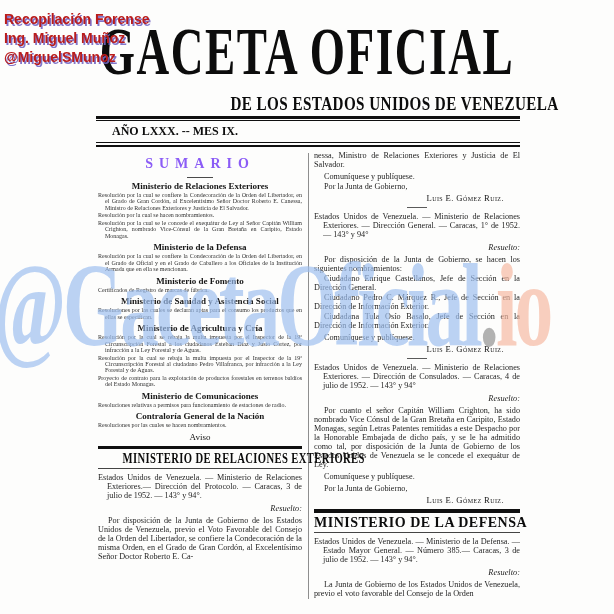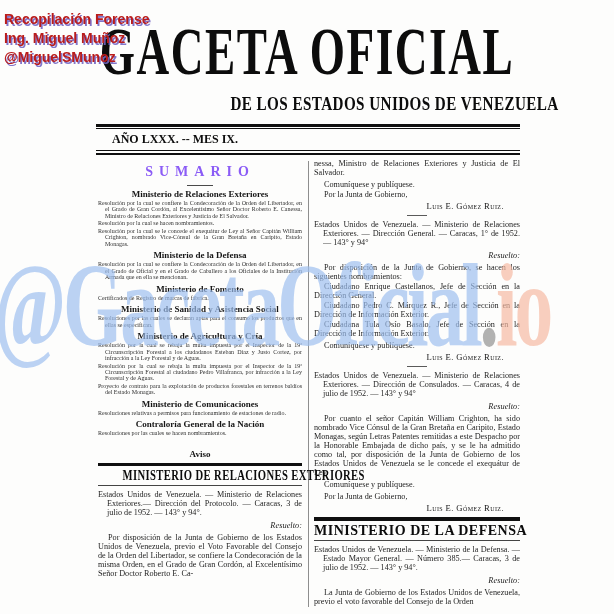--- a/index.html
+++ b/index.html
@@ -25,21 +25,21 @@
     transform:scale(0.78,1.18); transform-origin:center; color:#0c0c0c;
     letter-spacing:2px; white-space:nowrap;
   }
   .subtitle {
     font-weight:bold; font-size:18.5px; margin-top:6px; color:#0c0c0c;
     transform:scale(0.82,1.05); transform-origin:center; white-space:nowrap;
     letter-spacing:0.5px;
   }
 
   
-  .datebar { margin:9px 94px 0 96px; }
+  .datebar { margin:1px 94px 0 96px; }
   .r-thick { height:2.5px; background:#101010; }
   .r-thin  { height:1px;  background:#101010; margin-top:1.5px; }
   .r-thin-b{ height:1px;  background:#101010; margin-bottom:1.5px; }
   .daterow {
     display:flex; justify-content:space-between; align-items:center;
     font-weight:bold; font-size:12px; padding:3px 8px 3px 16px;
     white-space:nowrap; color:#0e0e0e;
   }
 
   
@@ -50,21 +50,21 @@
   .col-divider { width:1px; background:#8e8e8e; margin:2px 5px 0 6px; }
 
   
   .sumario { text-align:center; font-weight:bold; font-size:14px; letter-spacing:6px; margin:5px 0 2px; color:#8b5cf6; }
   .dash { width:26px; height:1px; background:#4a4a4a; margin:5px auto 3px; }
   .sum-heading { text-align:center; font-weight:bold; font-size:9px; margin:3px 0 1px; color:#161616; }
   .sum-item {
     font-size:6px; line-height:1.08; text-align:justify;
     margin:0 0 1px; padding-left:7px; text-indent:-7px; color:#303030;
   }
-  .aviso { text-align:center; font-weight:bold; font-size:9px; margin:12px 0 4px; color:#161616; }
+  .aviso { text-align:center; font-weight:normal; font-size:9px; margin:3px 0 4px; color:#161616; }
 
   
   .band { margin:4px 0 2px; }
   .sec-title {
     text-align:center; font-weight:bold; font-size:14px; line-height:1.15;
     margin:2px 0 1px; white-space:nowrap; color:#0c0c0c; letter-spacing:0.5px;
   }
   .squeeze { transform:scaleX(0.76); transform-origin:center; }
   .thin-rule { height:1px; background:#444; margin:1px 0 4px; }
 

